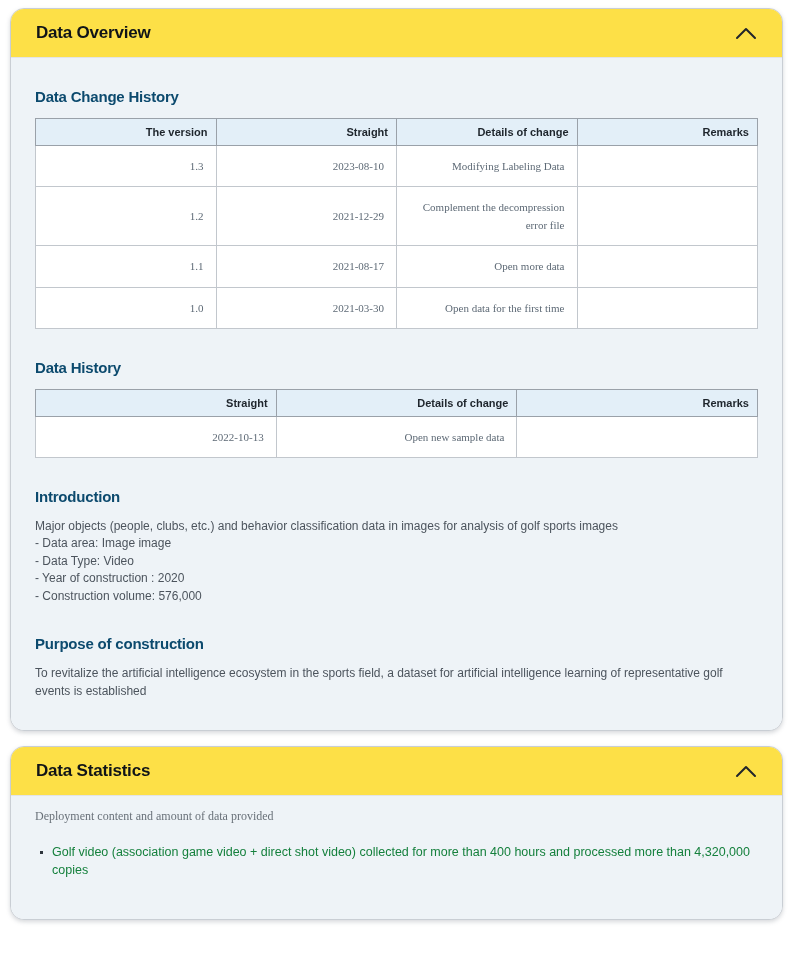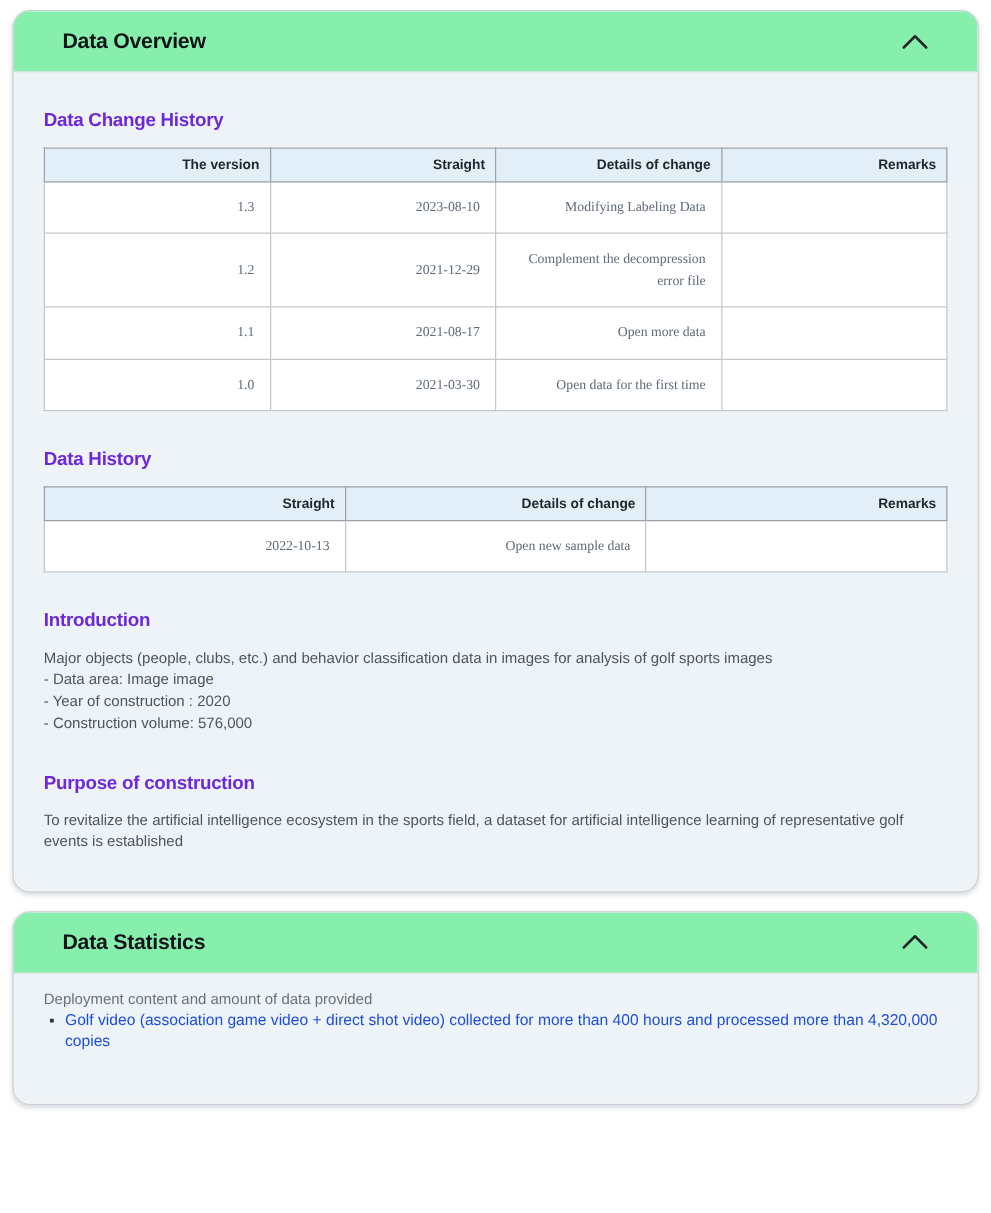--- a/index.html
+++ b/index.html
@@ -20,41 +20,41 @@
     overflow: hidden;
     box-shadow: 0 2px 4px rgba(110,120,130,.28);
   }
   .panel + .panel { margin-top: 15px; }
 
   .panel-header {
     height: 49px;
     display: flex;
     align-items: center;
     justify-content: space-between;
-    padding: 0 39px;
-    background: #86efac;
+    padding: 0 25px;
+    background: #fde047;
     border-bottom: 1px solid #e3e4e6;
     cursor: pointer;
   }
   .panel-title {
     font-size: 17px;
     font-weight: 700;
     color: #101418;
     letter-spacing: -0.2px;
   }
   .chevron { display: flex; align-items: center; }
 
   .panel-body { background: #eef3f7; padding: 26px 24px 30px; }
   .panel-body.stats { padding: 13px 24px 30px; }
 
   
   .section-heading {
     font-size: 15px;
     font-weight: 700;
-    color: #6d28d9;
+    color: #0c4a6e;
     letter-spacing: -0.2px;
     margin: 30px 0 13px;
   }
   .section-heading.first { margin-top: 4px; }
 
   
   table.tbl {
     width: 100%;
     border-collapse: collapse;
     background: #ffffff;
@@ -84,28 +84,29 @@
   .text-line, .paragraph {
     font-size: 12px;
     color: #4c545d;
     line-height: 1.46;
   }
   .paragraph { max-width: 730px; }
 
   .stats-intro {
     font-size: 12px;
     color: #697179;
-    margin: 0 0 2px;
+    margin: 0 0 20px;
+    font-family: Liberation Serif, serif;
   }
   ul.bullet-list { list-style: none; }
   .bullet-item {
     position: relative;
     padding-left: 17px;
     font-size: 12.5px;
-    color: #1d4ed8;
+    color: #15803d;
     line-height: 1.4;
     margin-bottom: 10px;
   }
   .bullet-item::before {
     content: "";
     position: absolute;
     left: 5px;
     top: 7px;
     width: 3px;
     height: 3px;
@@ -182,20 +183,21 @@
             <td>Open new sample data</td>
             <td></td>
           </tr>
         </tbody>
       </table>
 
       <h3 class="section-heading">Introduction</h3>
       <div>
         <div class="text-line">Major objects (people, clubs, etc.) and behavior classification data in images for analysis of golf sports images</div>
         <div class="text-line">- Data area: Image image</div>
+        <div class="text-line">- Data Type: Video</div>
         <div class="text-line">- Year of construction : 2020</div>
         <div class="text-line">- Construction volume: 576,000</div>
       </div>
 
       <h3 class="section-heading">Purpose of construction</h3>
       <p class="paragraph">To revitalize the artificial intelligence ecosystem in the sports field, a dataset for artificial intelligence learning of representative golf events is established</p>
 
     </div>
   </section>
 

